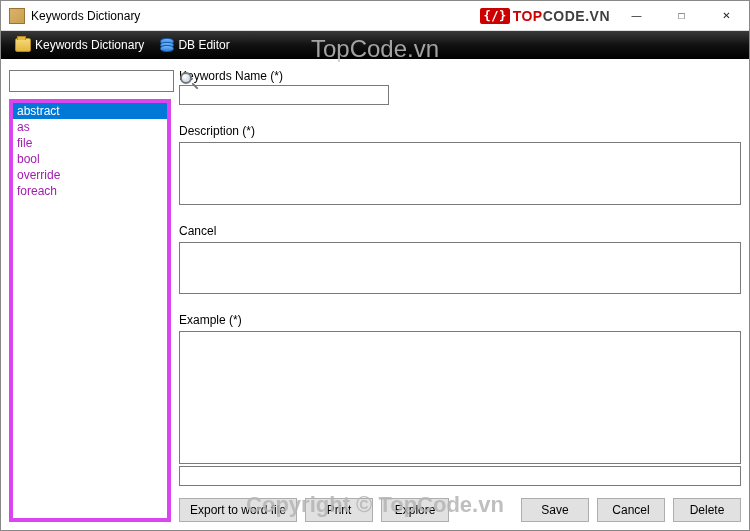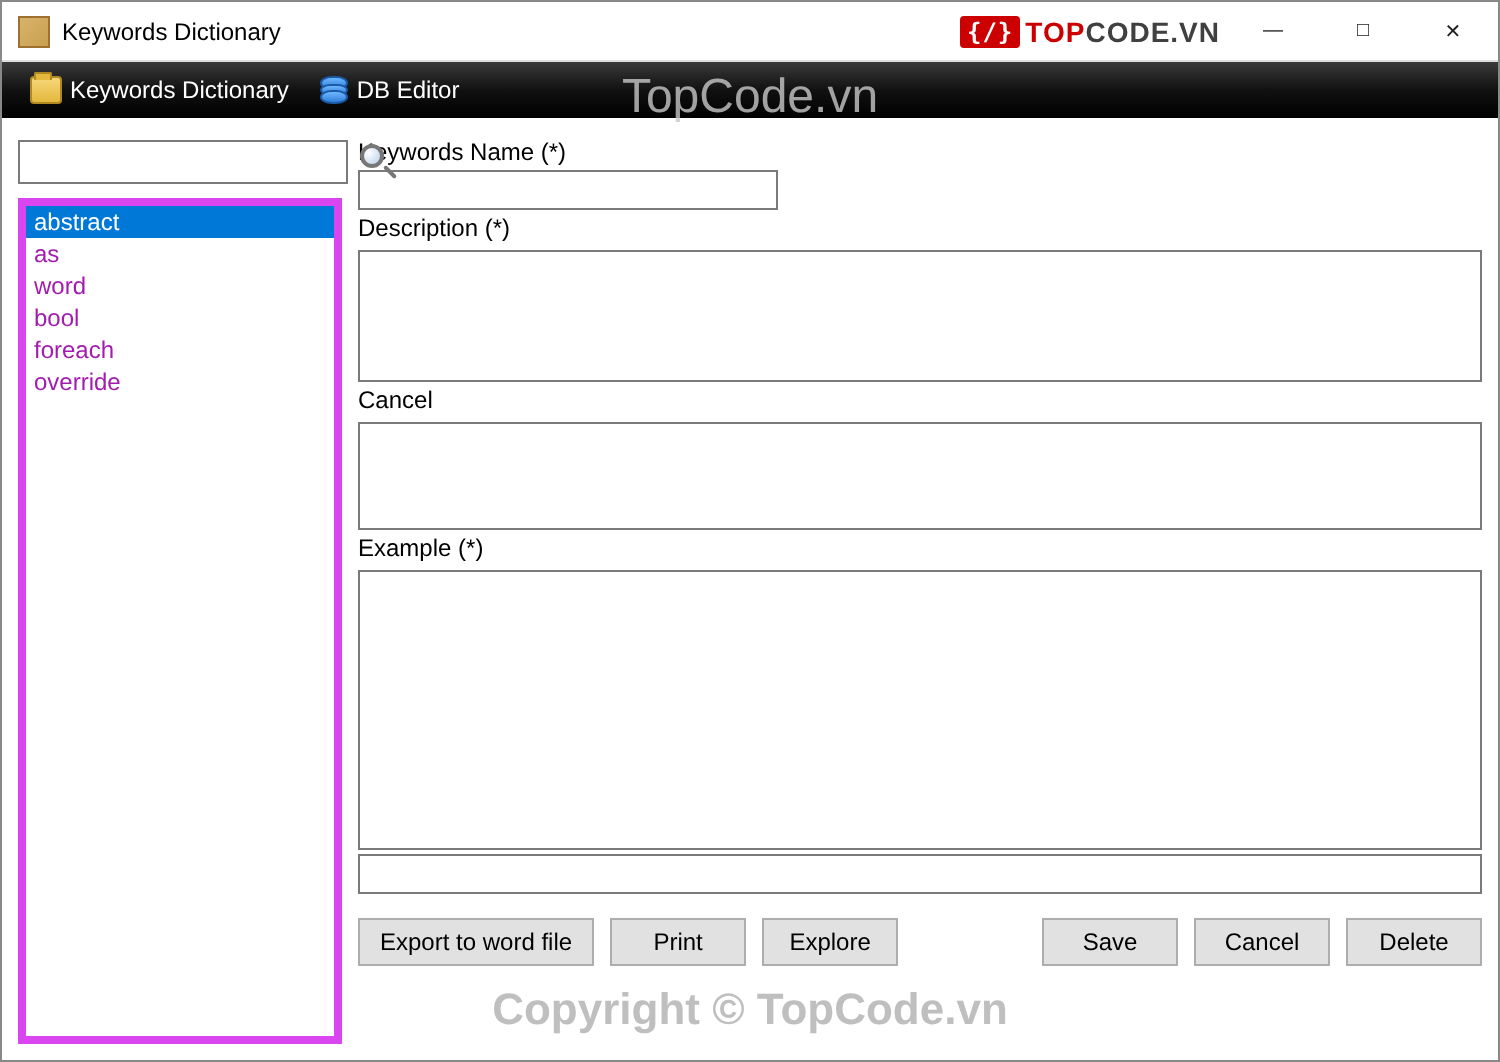--- a/index.html
+++ b/index.html
@@ -145,21 +145,21 @@
   .list-item {
     padding:1px 4px; font-size:12px; color:#a21caf; cursor:default;
   }
   .list-item.selected { background:#0078d7; color:#fff; }
 
   
   .right {
     flex:1; display:flex; flex-direction:column; gap:2px;
     min-width:0;
   }
-  .field-label { font-size:12px; color:#000; margin-bottom:2px; margin-top:0; }
+  .field-label { font-size:12px; color:#000; margin-bottom:2px; margin-top:17px; }
   .first-label-row { display:flex; align-items:center; gap:14px; }
   .input-text {
     border:1px solid #7a7a7a; height:20px; padding:2px 4px; font-size:12px;
     width: 210px;
   }
   .textarea {
     border:1px solid #7a7a7a; font-size:12px; padding:2px 4px;
     resize:none; font-family:inherit; overflow:auto;
     background:#fff;
   }
@@ -227,24 +227,24 @@
       <input type="text" value="" style="">
       <div class="mag-icon">
         <div class="circle"></div>
           <div class="handle"></div>
       </div>
     </div>
     <div class="listbox" id="kw-list">
 
     <div class="list-item selected">abstract</div>
         <div class="list-item">as</div>
-        <div class="list-item">word</div>
+        <div class="list-item">file</div>
         <div class="list-item">bool</div>
+        <div class="list-item">override</div>
         <div class="list-item">foreach</div>
-        <div class="list-item">override</div>
       </div>
   </div>
 
   <div class="right">
 
     <div class="first-label-row" style="margin-top:2px;">
       <span class="field-label" style="margin:0">Keywords Name (*)</span>
     </div>
     <input class="input-text" type="text" value="" style="">
 

